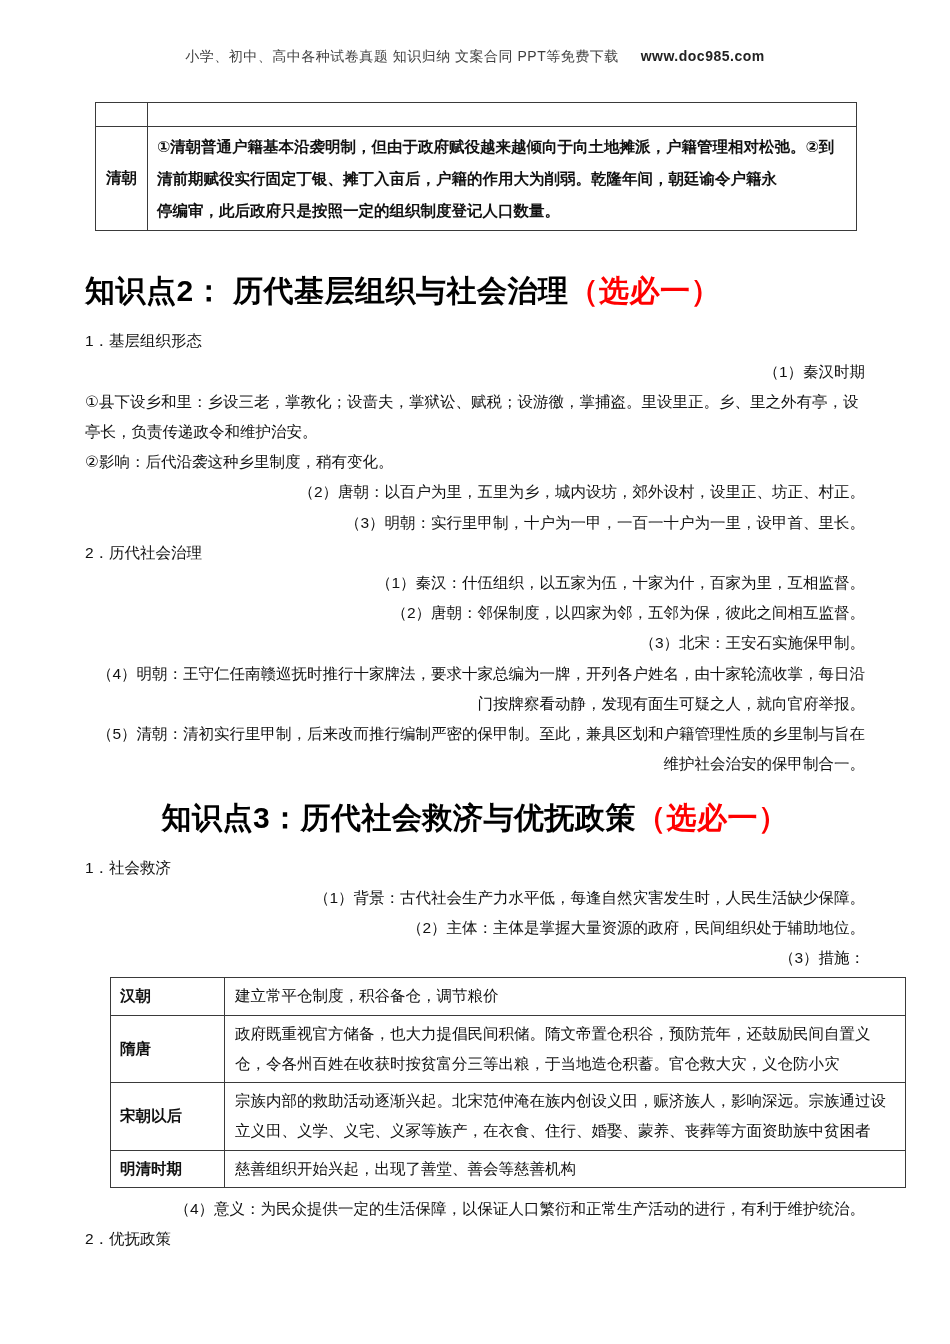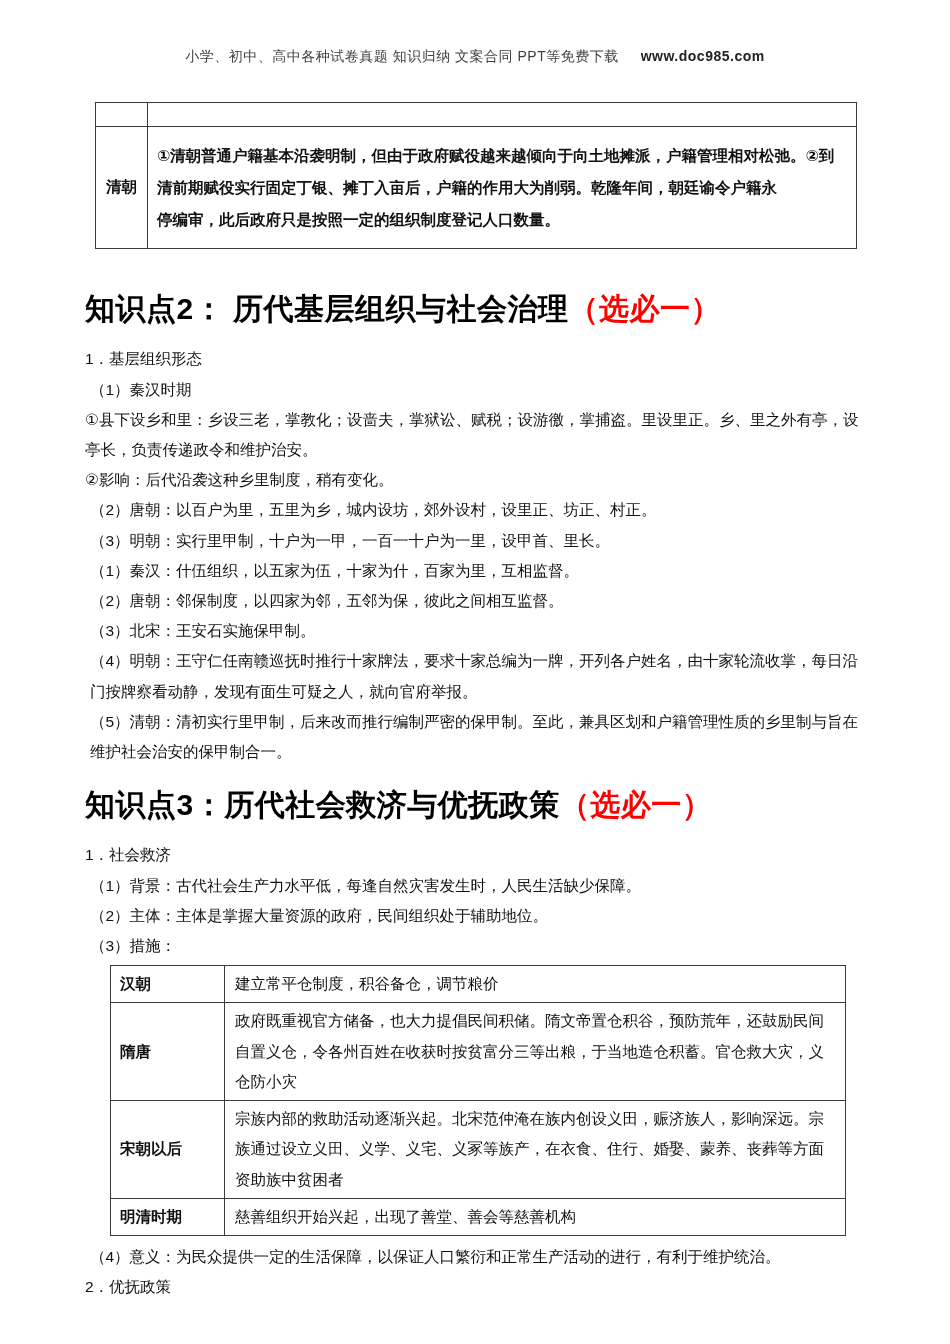--- a/index.html
+++ b/index.html
@@ -41,52 +41,52 @@
     font-size: 15.5px;
   }
   .qing-table .empty-row td { height: 24px; }
   .qing-table .label-cell {
     width: 52px;
     text-align: center;
     font-weight: bold;
     vertical-align: middle;
   }
   .qing-table .content-cell {
-    padding: 13px 9px;
+    padding: 4px 9px;
     line-height: 2.05;
     font-weight: bold;
     margin-top: 47px;
   }
   .qing-table .content-cell p { margin: 0; }
 
   
   h2.kp {
     font-size: 30px;
     font-weight: bold;
     color: #000000;
     margin: 40px 0 14px 0;
     letter-spacing: 0.5px;
   }
-  h2.kp.tight { margin-top: 18px; }
+  h2.kp.tight { margin-top: 18px; text-align: center; }
   h2.kp .red { color: #ff0000; }
 
   
   .para {
     font-size: 15.5px;
     line-height: 1.95;
     margin: 0;
     color: #111111;
   }
   .para.bold { font-weight: normal; }
-  .para.indent { padding-left: 5px; }
+  .para.indent { padding-left: 5px; text-align: right; }
 
   
   .relief-table {
     margin: 4px 0 6px 25px;
-    width: 736px;
+    width: 796px;
     table-layout: fixed;
   }
   .relief-table td {
     border: 1px solid #3a3a3a;
     font-size: 15.5px;
     padding: 3px 10px;
     line-height: 1.95;
     vertical-align: middle;
   }
   .relief-table .label-cell {
@@ -121,20 +121,21 @@
   </table>
 
   <h2 class="kp"><span>知识点2： 历代基层组织与社会治理</span><span class="red">（选必一）</span></h2>
 
   <p class="para bold">1．基层组织形态</p>
   <p class="para indent">（1）秦汉时期</p>
   <p class="para">①县下设乡和里：乡设三老，掌教化；设啬夫，掌狱讼、赋税；设游徼，掌捕盗。里设里正。乡、里之外有亭，设亭长，负责传递政令和维护治安。</p>
   <p class="para">②影响：后代沿袭这种乡里制度，稍有变化。</p>
   <p class="para indent">（2）唐朝：以百户为里，五里为乡，城内设坊，郊外设村，设里正、坊正、村正。</p>
   <p class="para indent">（3）明朝：实行里甲制，十户为一甲，一百一十户为一里，设甲首、里长。</p>
+  <p class="para bold">2．历代社会治理</p>
   <p class="para indent">（1）秦汉：什伍组织，以五家为伍，十家为什，百家为里，互相监督。</p>
   <p class="para indent">（2）唐朝：邻保制度，以四家为邻，五邻为保，彼此之间相互监督。</p>
   <p class="para indent">（3）北宋：王安石实施保甲制。</p>
   <p class="para indent">（4）明朝：王守仁任南赣巡抚时推行十家牌法，要求十家总编为一牌，开列各户姓名，由十家轮流收掌，每日沿门按牌察看动静，发现有面生可疑之人，就向官府举报。</p>
   <p class="para indent">（5）清朝：清初实行里甲制，后来改而推行编制严密的保甲制。至此，兼具区划和户籍管理性质的乡里制与旨在维护社会治安的保甲制合一。</p>
 
   <h2 class="kp tight"><span>知识点3：历代社会救济与优抚政策</span><span class="red">（选必一）</span></h2>
 
   <p class="para">1．社会救济</p>
   <p class="para indent">（1）背景：古代社会生产力水平低，每逢自然灾害发生时，人民生活缺少保障。</p>

